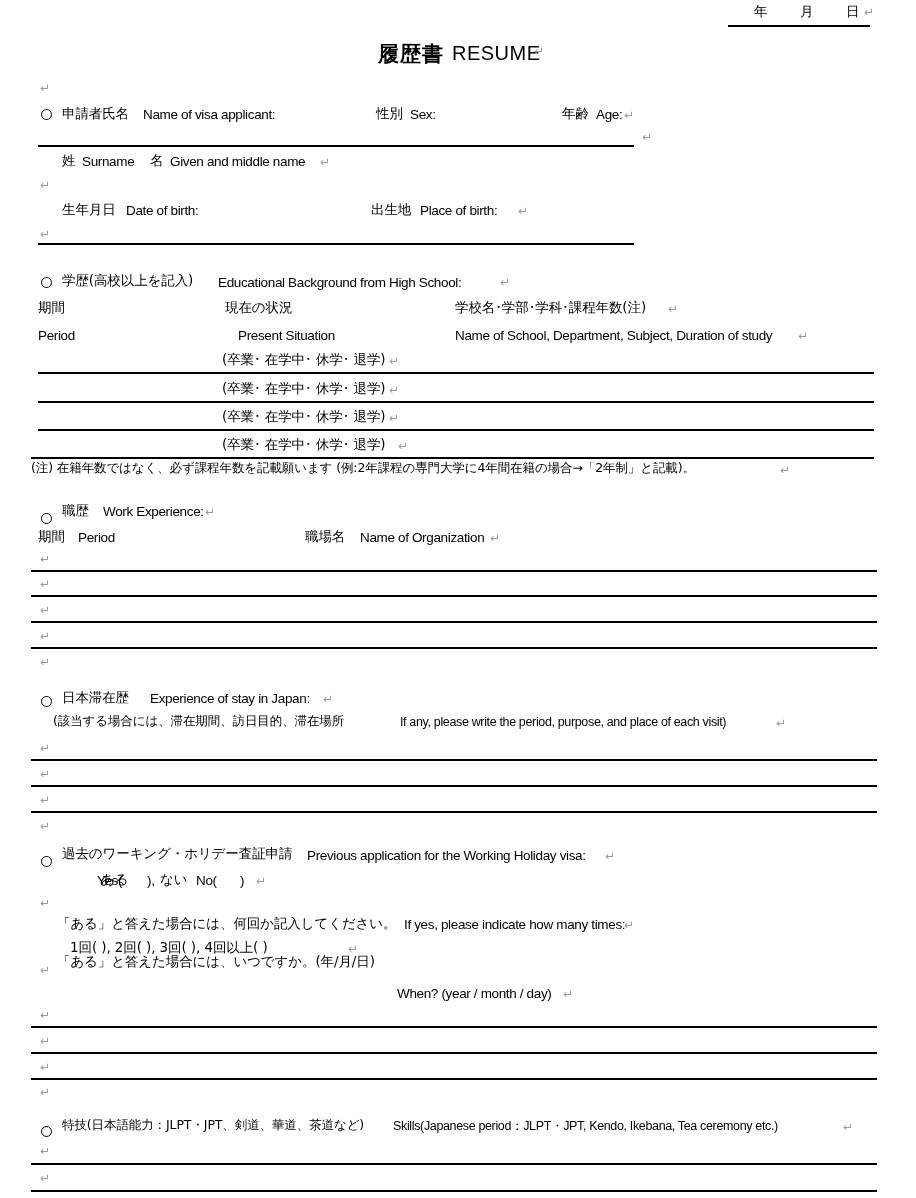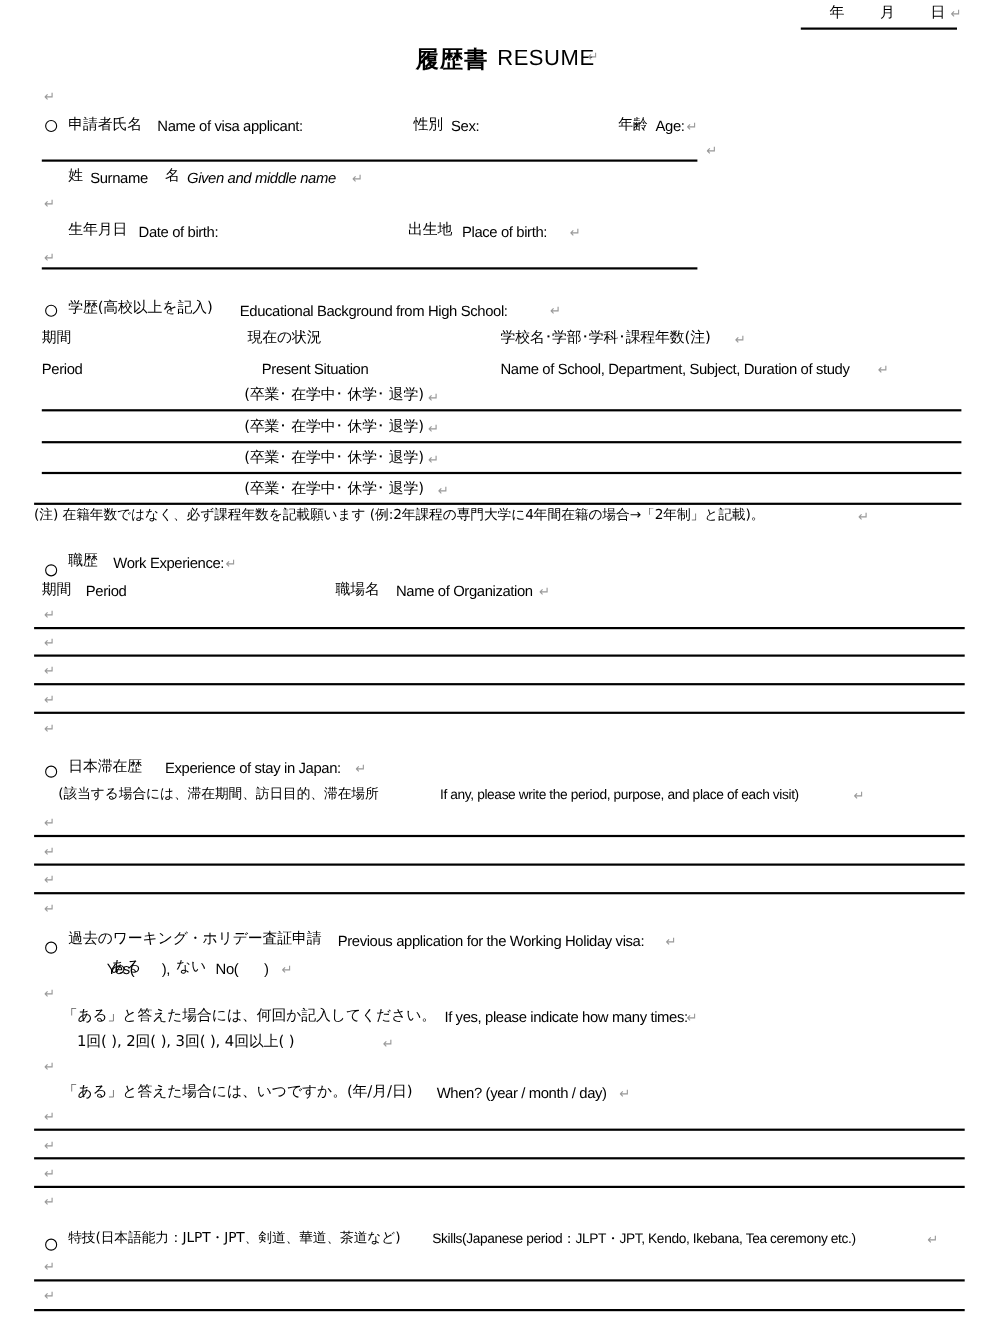--- a/index.html
+++ b/index.html
@@ -105,21 +105,21 @@
   <span class="t jp" style="left:562px; top:107px;">年齢</span>
   <span class="t en" style="left:596px; top:108px;">Age:</span>
   <span class="pil" style="left:624px; top:109px;">↵</span>
   <span class="pil" style="left:642px; top:131px;">↵</span>
 
   <div class="rule" style="left:38px; top:145px; width:596px;"></div>
 
   <span class="t jp" style="left:62px; top:154px;">姓</span>
   <span class="t en" style="left:82px; top:155px;">Surname</span>
   <span class="t jp" style="left:150px; top:154px;">名</span>
-  <span class="t en" style="left:170px; top:155px;font-style:italic;">Given and middle name</span>
+  <span class="t en" style="left:170px; top:155px;">Given and middle name</span>
   <span class="pil" style="left:320px; top:156px;">↵</span>
 
   <span class="pil" style="left:40px; top:179px;">↵</span>
 
   <span class="t jp" style="left:62px; top:203px;">生年月日</span>
   <span class="t en" style="left:126px; top:204px;">Date of birth:</span>
   <span class="t jp" style="left:371px; top:203px;">出生地</span>
   <span class="t en" style="left:420px; top:204px;">Place of birth:</span>
   <span class="pil" style="left:518px; top:205px;">↵</span>
 
@@ -215,21 +215,21 @@
 
   <span class="t jp" style="left:57px; top:917px;">「ある」と答えた場合には、何回か記入してください。</span>
   <span class="t en" style="left:404px; top:918px;">If yes, please indicate how many times:</span>
   <span class="pil" style="left:624px; top:919px;">↵</span>
 
   <span class="t jp" style="left:70px; top:941px;">1回(     ),  2回(     ),  3回(     ),  4回以上(   )</span>
   <span class="pil" style="left:348px; top:943px;">↵</span>
 
   <span class="pil" style="left:40px; top:964px;">↵</span>
 
-  <span class="t jp" style="left:57px; top:986px;text-align:center;">「ある」と答えた場合には、いつですか。(年/月/日)</span>
+  <span class="t jp" style="left:57px; top:955px;text-align:center;">「ある」と答えた場合には、いつですか。(年/月/日)</span>
   <span class="t en" style="left:397px; top:987px;">When? (year / month / day)</span>
   <span class="pil" style="left:563px; top:988px;">↵</span>
 
   <span class="pil" style="left:40px; top:1009px;">↵</span>
   <div class="rule" style="left:31px; top:1026px; width:846px;"></div>
   <span class="pil" style="left:40px; top:1035px;">↵</span>
   <div class="rule" style="left:31px; top:1052px; width:846px;"></div>
   <span class="pil" style="left:40px; top:1061px;">↵</span>
   <div class="rule" style="left:31px; top:1078px; width:846px;"></div>
 

